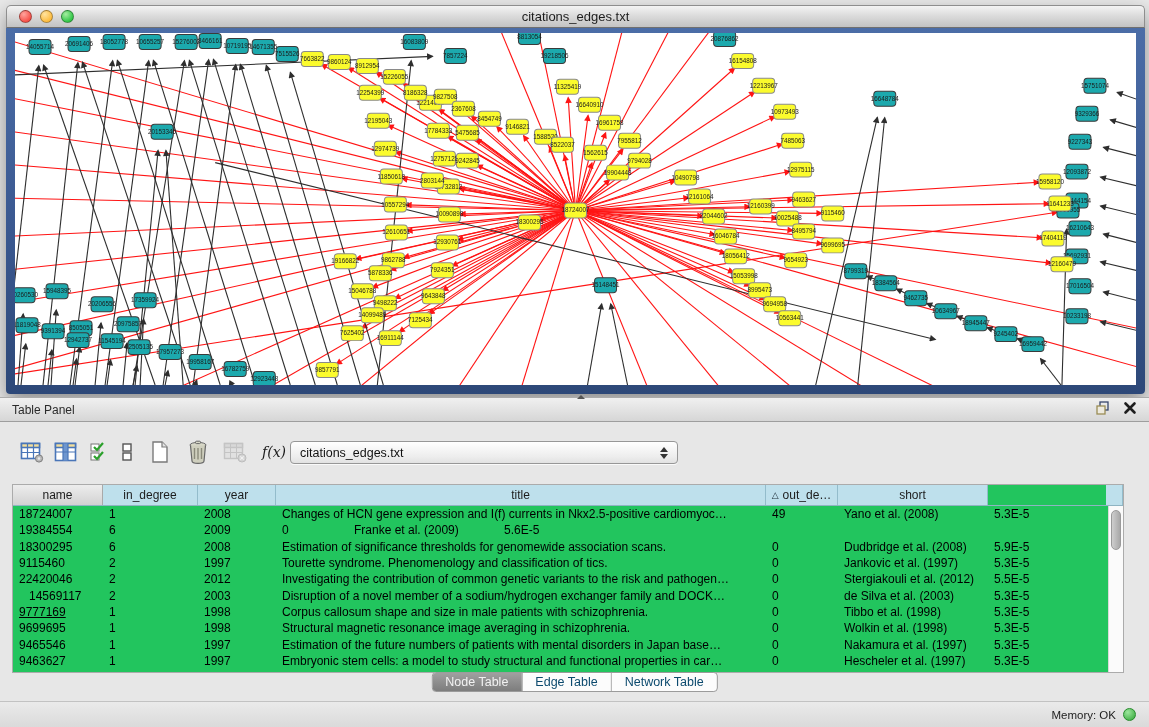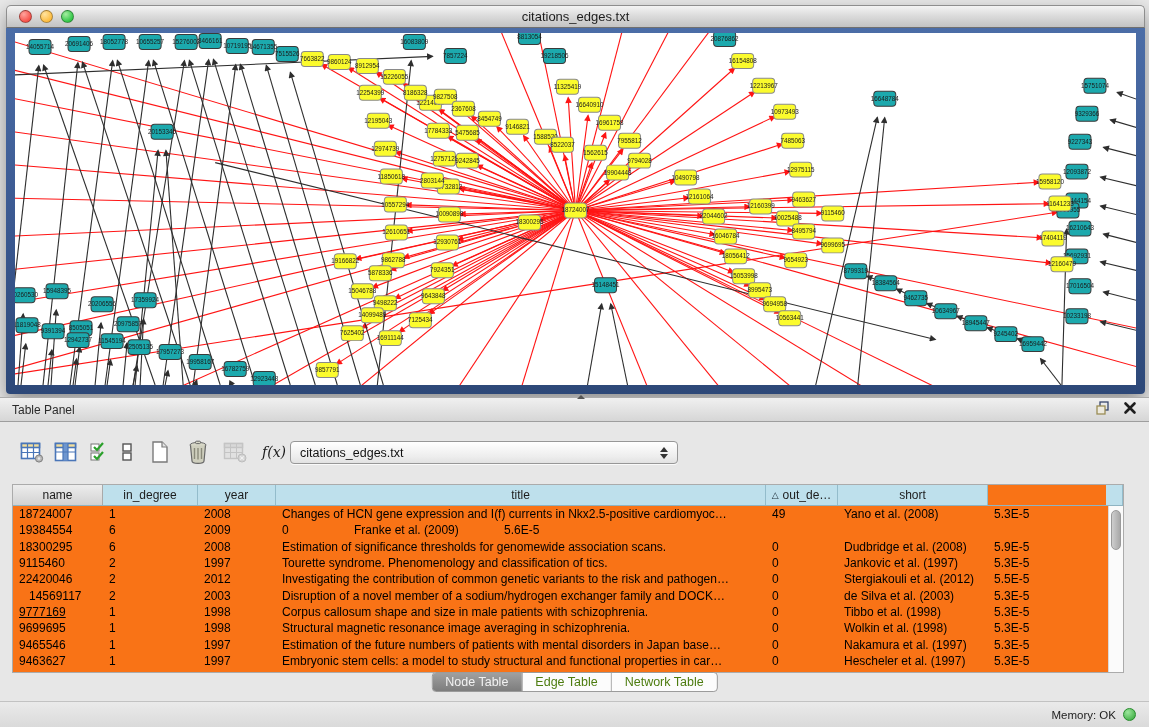--- a/index.html
+++ b/index.html
@@ -40,37 +40,37 @@
   .tool { height:28px; display:flex; align-items:center; justify-content:center; }
   .fx { font-family:"DejaVu Serif",serif; font-style:italic; font-size:14px; color:#1a1a1a; }
 
   .combo { position:absolute; left:290px; top:19px; width:388px; height:23px; border:1px solid #979797;
     border-radius:4px; background:linear-gradient(#FFFFFF,#EDEDED 70%,#E2E2E2); display:flex; align-items:center;
     padding:0 9px; font-size:12.5px; color:#111; box-shadow:0 1px 0 rgba(255,255,255,.8); }
   .combo-arrows { margin-left:auto; display:flex; flex-direction:column; gap:2px; }
   .arr-up { width:0; height:0; border-left:4px solid transparent; border-right:4px solid transparent; border-bottom:5px solid #333; }
   .arr-dn { width:0; height:0; border-left:4px solid transparent; border-right:4px solid transparent; border-top:5px solid #333; }
 
-  .tablebox { position:absolute; left:12px; top:62px; width:1112px; height:189px; background:#f97316;
+  .tablebox { position:absolute; left:12px; top:62px; width:1112px; height:189px; background:#22c55e;
     border:1px solid #ABABAB; display:flex; flex-direction:column; }
   .thead { display:flex; height:21px; flex:none; border-bottom:1px solid #8FB4C2; }
   .th { border-right:1px solid #93BCCB; background:#BEE0EC; display:flex; align-items:center;
     justify-content:center; font-size:12px; color:#1c1c1c; gap:4px; overflow:hidden; white-space:nowrap; }
   .th.gray { background:linear-gradient(#EDEDED,#D2D2D2); border-right:1px solid #A9A9A9; }
   .sort-glyph { font-size:9px; color:#20303a; }
   .tbody { position:relative; flex:1; overflow:hidden; }
   .tr { display:flex; height:16.3px; align-items:center; }
   .td { padding:0 6px; font-size:12px; color:#000; white-space:nowrap; overflow:hidden; }
   .vscroll { position:absolute; right:0; top:0; width:15px; height:100%; background:#FBFBFB; border-left:1px solid #DADADA; }
   .thumb { position:absolute; left:2px; top:4px; width:10px; height:40px;
     background:linear-gradient(90deg,#CECECE,#A8A8A8); border-radius:5px; border:1px solid #9a9a9a; }
 
   .tabbar { position:absolute; left:50%; top:250px; transform:translateX(-50%); display:flex; height:20px;
     border:1px solid #9B9B9B; border-radius:4px; overflow:hidden; background:#FCFCFC; box-shadow:inset 0 1px 0 #fff; }
-  .tab { padding:0 13px; font-size:12.5px; display:flex; align-items:center; color:#4d7c0f; border-right:1px solid #ACACAC; }
+  .tab { padding:0 13px; font-size:12.5px; display:flex; align-items:center; color:#0c4a6e; border-right:1px solid #ACACAC; }
   .tab:last-child { border-right:none; }
   .tab.active { background:linear-gradient(#A0A0A0,#7D7D7D); color:#F2F2F2;text-align:right; }
 
   .statusbar { position:absolute; left:0; bottom:0; width:100%; height:26px;
     background:linear-gradient(#EAEAEA,#DADADA); border-top:1px solid #C2C2C2;
     display:flex; align-items:center; justify-content:flex-end; padding:0 13px; gap:7px; }
   .mem-label { font-size:11.5px; color:#1d1d1d; }
   .mem-dot { width:13px; height:13px; border-radius:50%; border:1px solid #268B2C;
     background:radial-gradient(circle at 35% 30%, #9CE79C, #2FA435); }
 </style>

